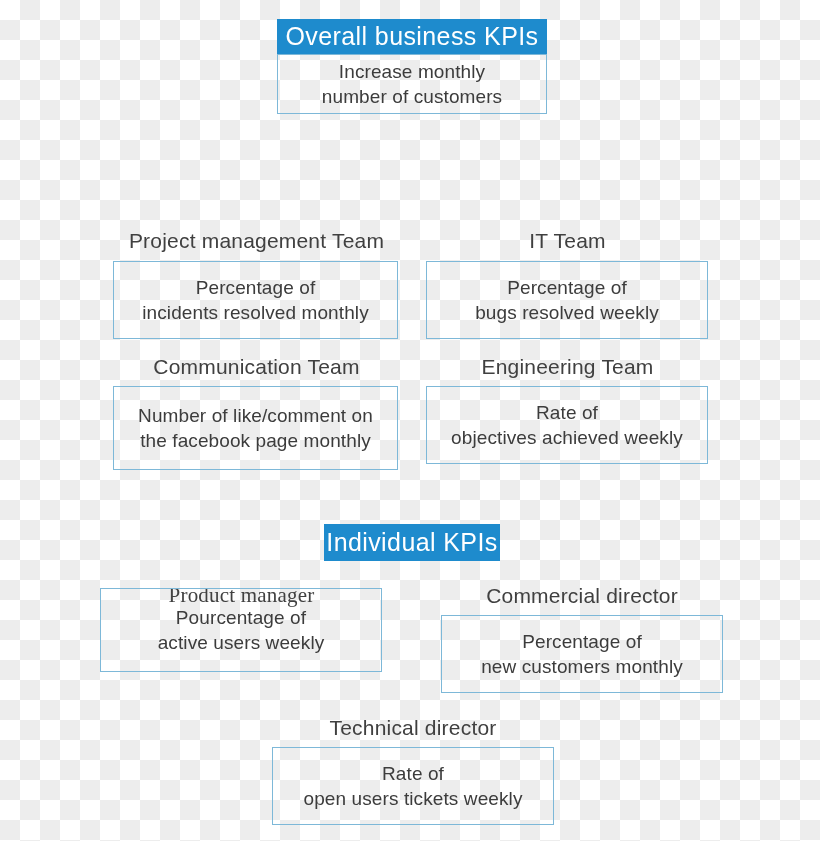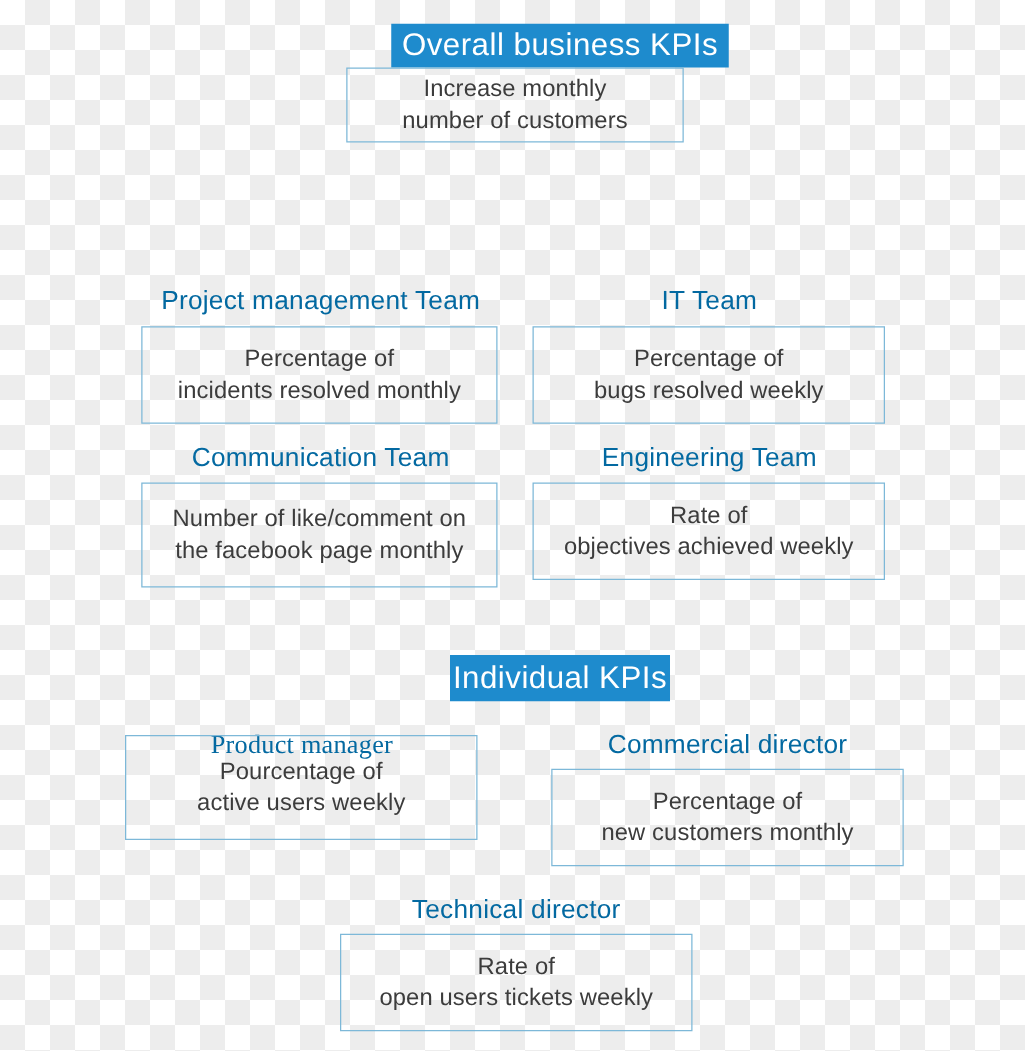--- a/index.html
+++ b/index.html
@@ -36,27 +36,26 @@
     font-family: "Liberation Sans", sans-serif;
     font-weight: 300;
     font-size: 25px;
     line-height: 1;
     letter-spacing: 0.4px;
     display: flex;
     align-items: center;
     justify-content: center;
     white-space: nowrap;
     box-sizing: border-box;
-    margin-left: 36px;
   }
 
   
   .subtitle {
     position: absolute;
-    color: #0369a1;
+    color: #404040;
     font-family: "Liberation Sans", sans-serif;
     font-weight: 300;
     font-size: 21px;
     line-height: 1;
     text-align: center;
     white-space: nowrap;
     letter-spacing: 0.2px;
   }
 
   

